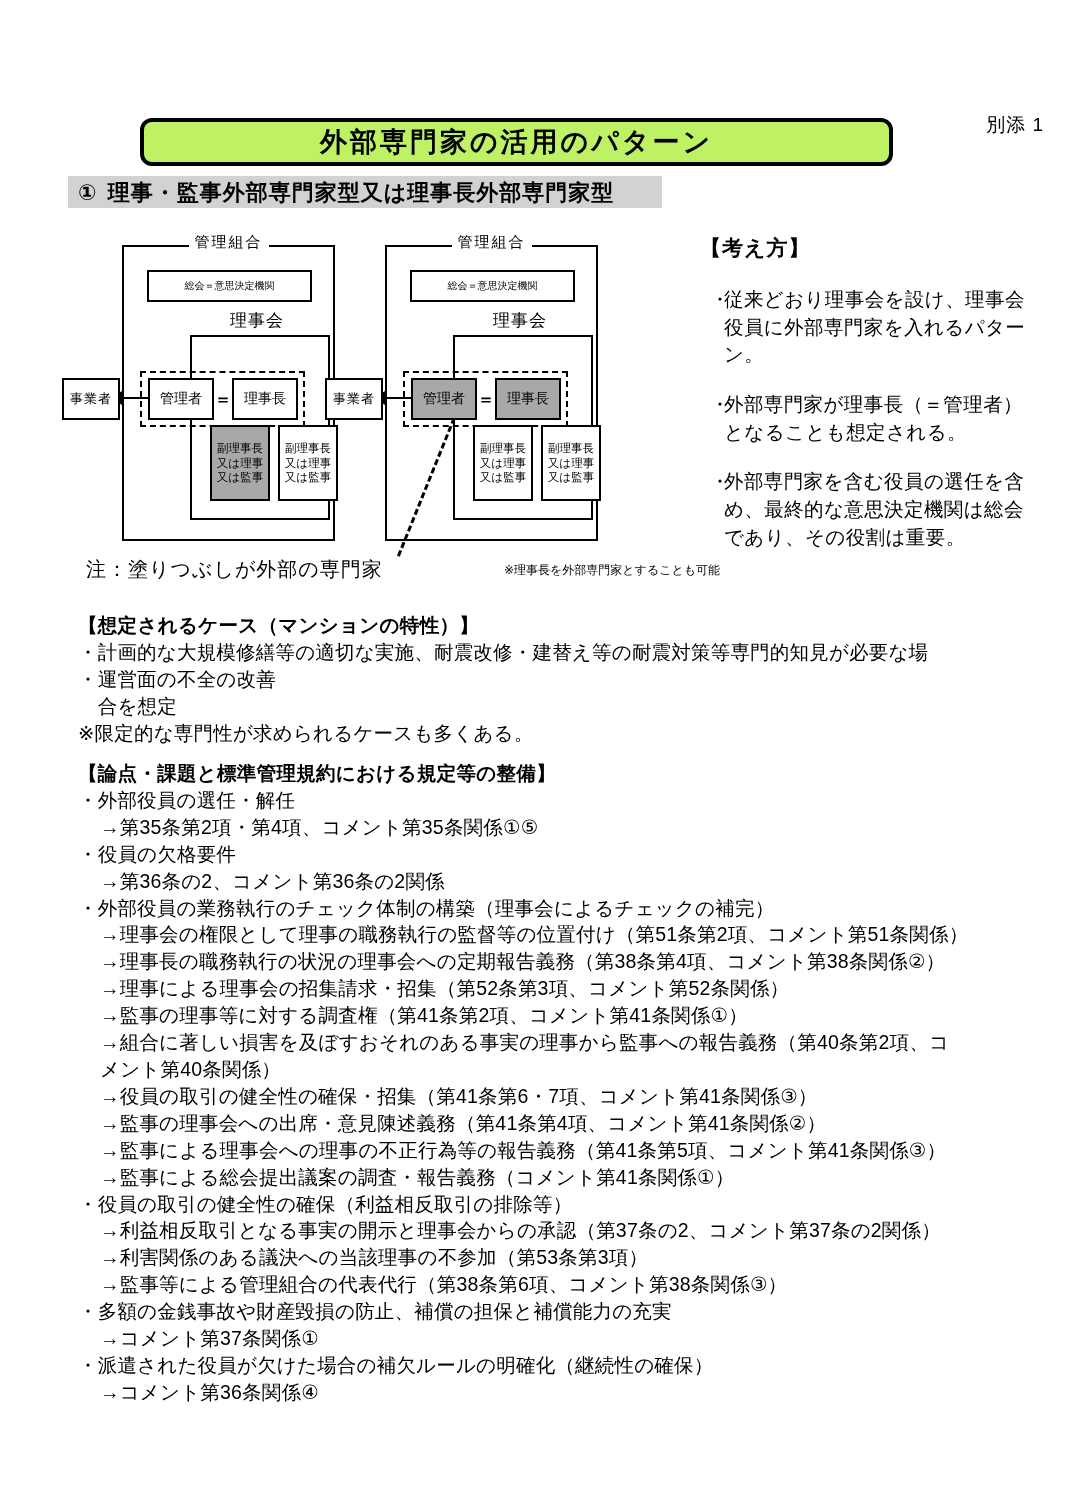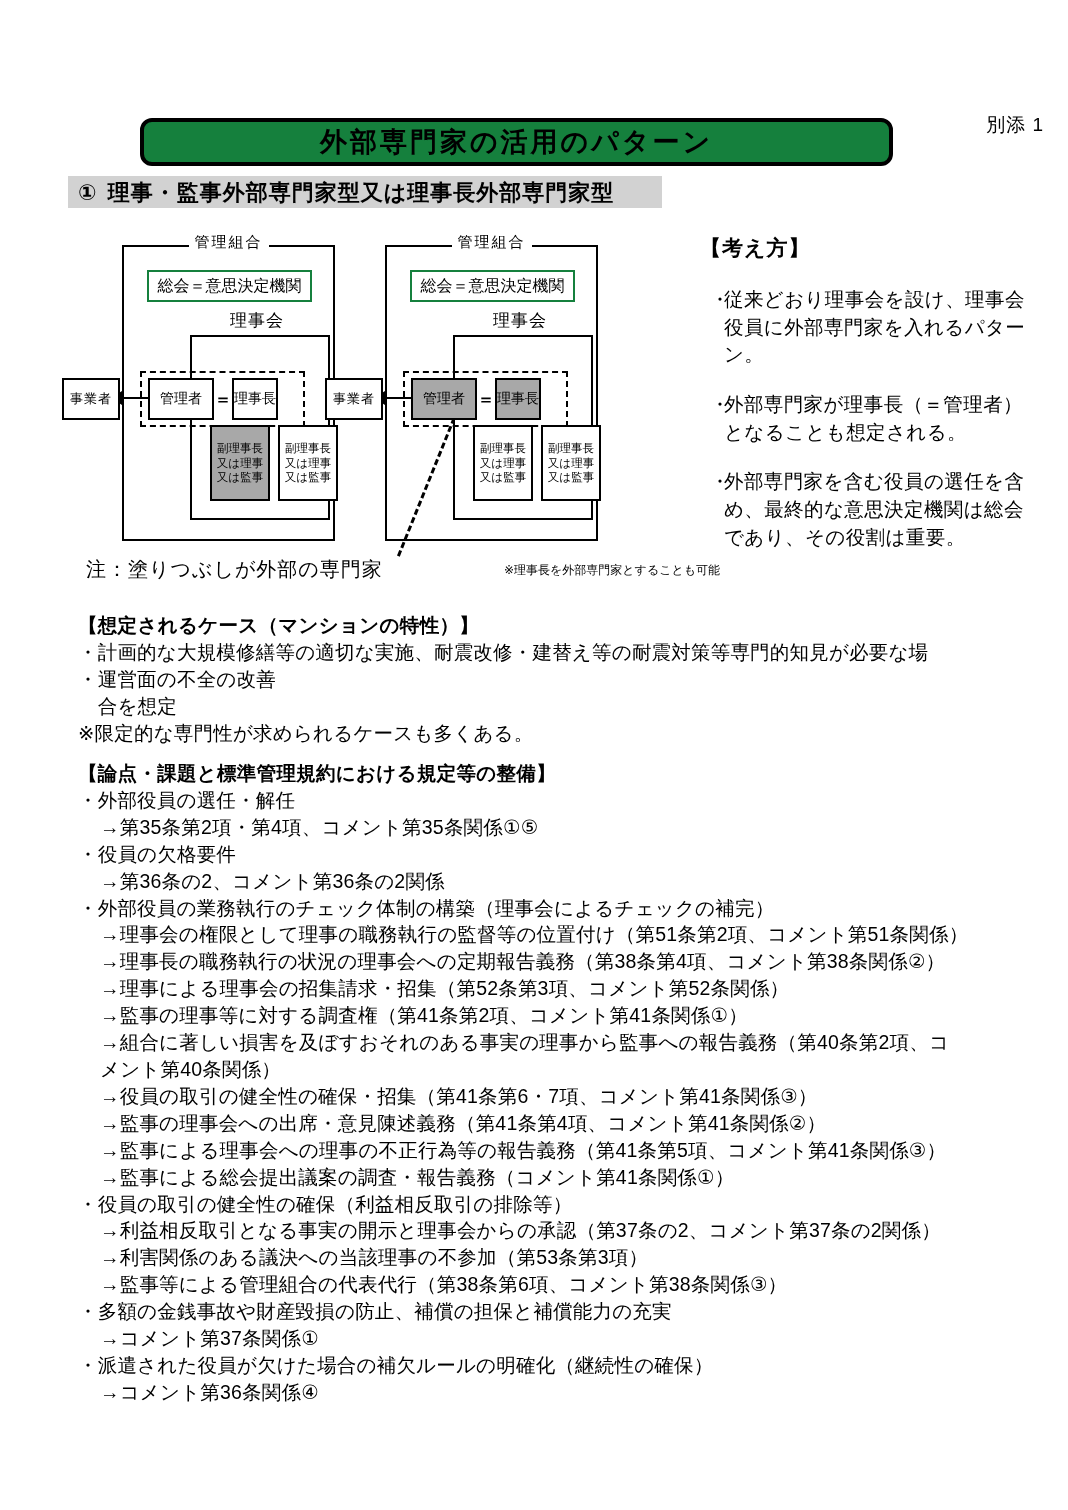--- a/index.html
+++ b/index.html
@@ -24,21 +24,21 @@
     font-size: 19px;
     letter-spacing: 1px;
     white-space: nowrap;
   }
   #title-banner {
     position: absolute;
     left: 140px;
     top: 118px;
     width: 753px;
     height: 48px;
-    background: #15803d;
+    background: #bef264;
     border: 4px solid #000000;
     border-radius: 12px;
     box-sizing: border-box;
     display: flex;
     align-items: center;
     justify-content: center;
   }
   #title-banner .title-text {
     font-size: 27px;
     font-weight: bold;
@@ -96,26 +96,26 @@
     letter-spacing: 2px;
     white-space: nowrap;
     z-index: 4;
   }
   .general-meeting {
     position: absolute;
     left: 25px;
     top: 25px;
     width: 165px;
     height: 32px;
-    border: 2px solid #15803d;
+    border: 2px solid #000000;
     box-sizing: border-box;
     display: flex;
     align-items: center;
     justify-content: center;
-    font-size: 16px;
+    font-size: 10px;
     white-space: nowrap;
     background: #fff;
   }
   .board-title {
     position: absolute;
     left: 108px;
     top: 64px;
     font-size: 17px;
     letter-spacing: 1px;
     white-space: nowrap;
@@ -148,21 +148,21 @@
     display: flex;
     align-items: center;
     justify-content: center;
     background: #ffffff;
     font-size: 14px;
     white-space: nowrap;
     z-index: 5;
   }
   .cell.filled { background: #a8a8a8; }
   .cell-manager  { left: 26px;  top: 133px; width: 66px; height: 42px; }
-  .cell-chair    { left: 110px; top: 133px; width: 46px; height: 42px; }
+  .cell-chair    { left: 110px; top: 133px; width: 66px; height: 42px; }
   .equal-sign {
     position: absolute;
     left: 92px;
     top: 133px;
     width: 18px;
     height: 42px;
     display: flex;
     align-items: center;
     justify-content: center;
     font-size: 17px;

